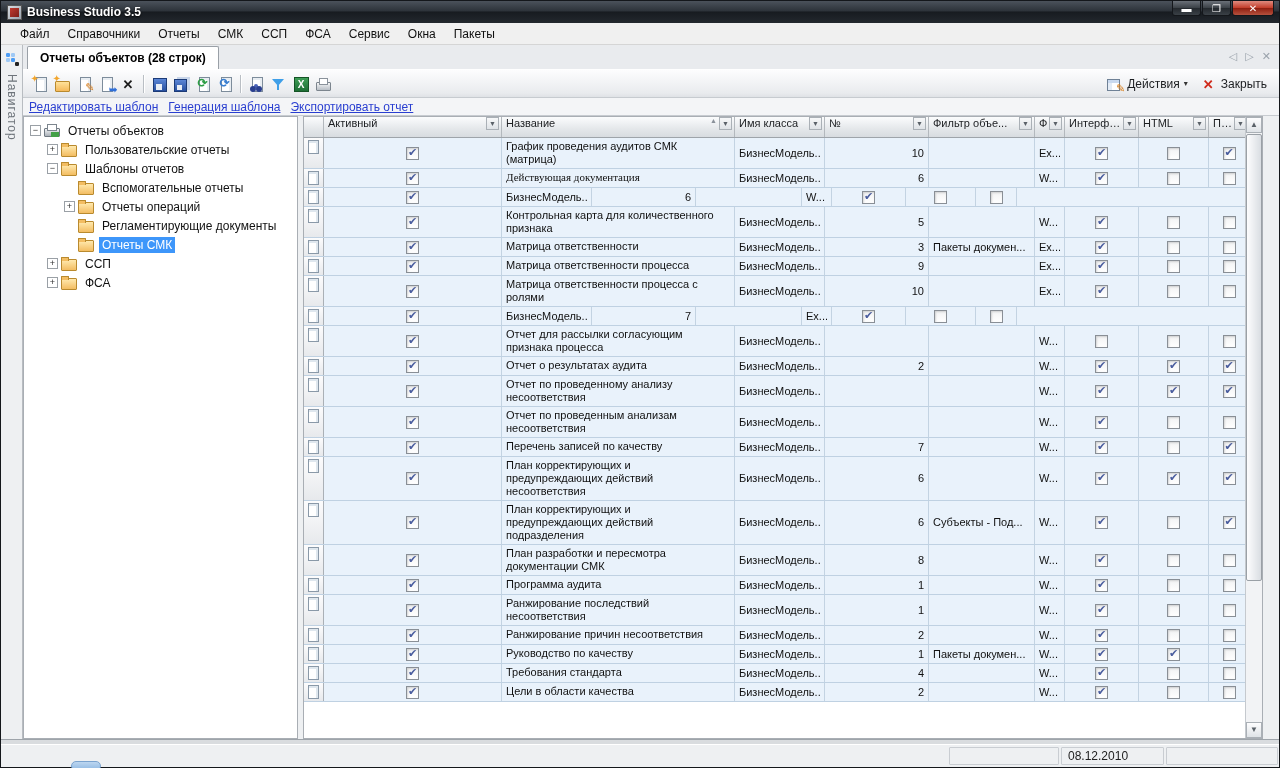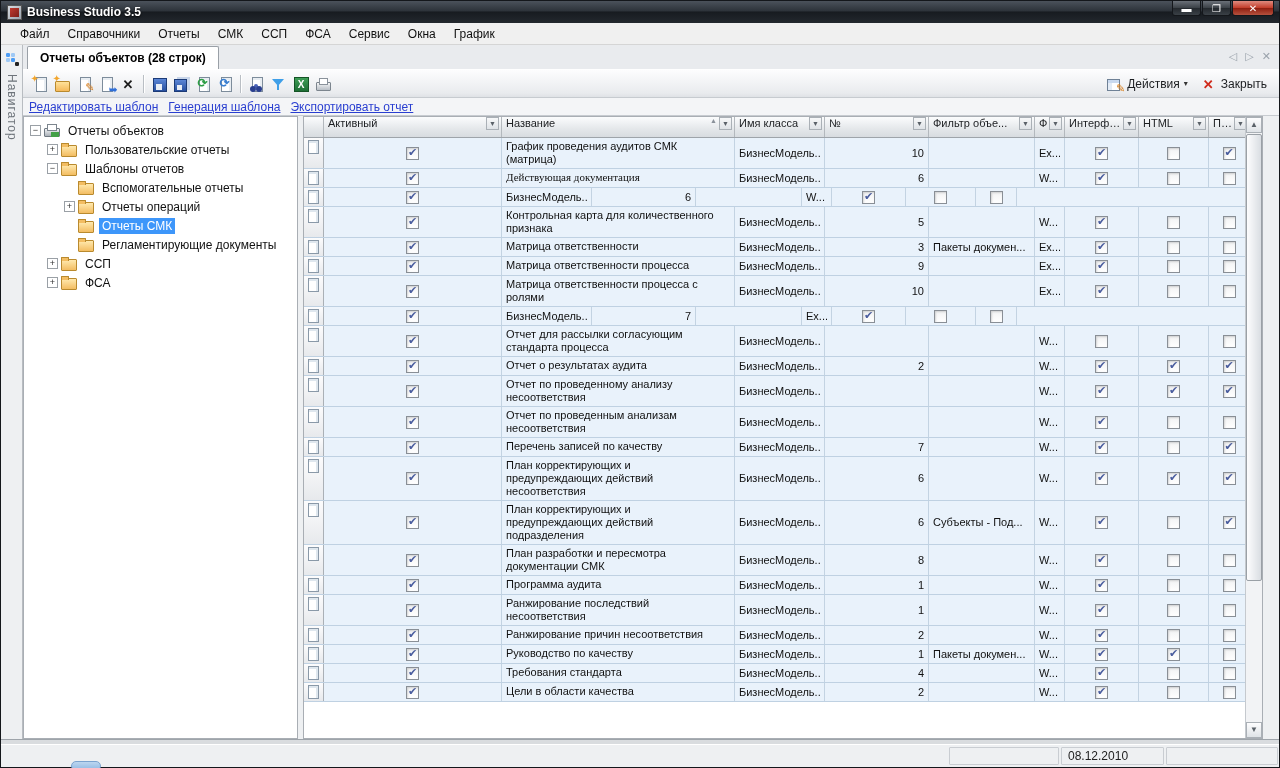--- a/index.html
+++ b/index.html
@@ -153,21 +153,21 @@
 
   <div class="menubar" id="menubar">
       <div class="menuitem">Файл</div>
       <div class="menuitem">Справочники</div>
       <div class="menuitem">Отчеты</div>
       <div class="menuitem">СМК</div>
       <div class="menuitem">ССП</div>
       <div class="menuitem">ФСА</div>
       <div class="menuitem">Сервис</div>
       <div class="menuitem">Окна</div>
-      <div class="menuitem">График</div>
+      <div class="menuitem">Пакеты</div>
     </div>
 
   <div class="mainrow">
     <div class="navstrip">
       <span class="navicon"></span>
       <span class="navlabel">Навигатор</span>
     </div>
 
     <div class="workarea">
       <div class="tabstrip">
@@ -264,29 +264,29 @@
             <div class="tnode" style="padding-left: 40px;">
               <span class="texp none"></span>
               <span class="ticon folder"></span>
               <span class="tlabel">Вспомогательные отчеты</span>
             </div>
             <div class="tnode" style="padding-left: 40px;">
               <span class="texp">+</span>
               <span class="ticon folder"></span>
               <span class="tlabel">Отчеты операций</span>
             </div>
+            <div class="tnode" style="padding-left: 40px;">
+              <span class="texp none"></span>
+              <span class="ticon folder"></span>
+              <span class="tlabel">Регламентирующие документы</span>
+            </div>
             <div class="tnode sel" style="padding-left: 40px;">
               <span class="texp none"></span>
               <span class="ticon folder"></span>
               <span class="tlabel">Отчеты СМК</span>
-            </div>
-            <div class="tnode" style="padding-left: 40px;">
-              <span class="texp none"></span>
-              <span class="ticon folder"></span>
-              <span class="tlabel">Регламентирующие документы</span>
             </div>
             <div class="tnode" style="padding-left: 23px;">
               <span class="texp">+</span>
               <span class="ticon folder"></span>
               <span class="tlabel">ССП</span>
             </div>
             <div class="tnode" style="padding-left: 23px;">
               <span class="texp">+</span>
               <span class="ticon folder"></span>
               <span class="tlabel">ФСА</span>
@@ -559,21 +559,21 @@
                     <span class="cb"></span>
                   </div>
                 </div>
                 <div class="grow">
                   <div class="gcell iconcell" style="width: 20px;">
                     <span class="doc"></span>
                   </div>
                   <div class="gcell center" style="width: 178px;">
                     <span class="cb on"></span>
                   </div>
-                  <div class="gcell" style="width: 233px;">Отчет для рассылки согласующим стандарта процесса</div>
+                  <div class="gcell" style="width: 233px;">Отчет для рассылки согласующим признака процесса</div>
                   <div class="gcell mid" style="width: 90px;">
                     <span class="clip">БизнесМодель...</span>
                   </div>
                   <div class="gcell num" style="width: 104px;"></div>
                   <div class="gcell mid" style="width: 106px;">
                     <span class="clip"></span>
                   </div>
                   <div class="gcell mid" style="width: 30px;">
                     <span class="clip">W...</span>
                   </div>

